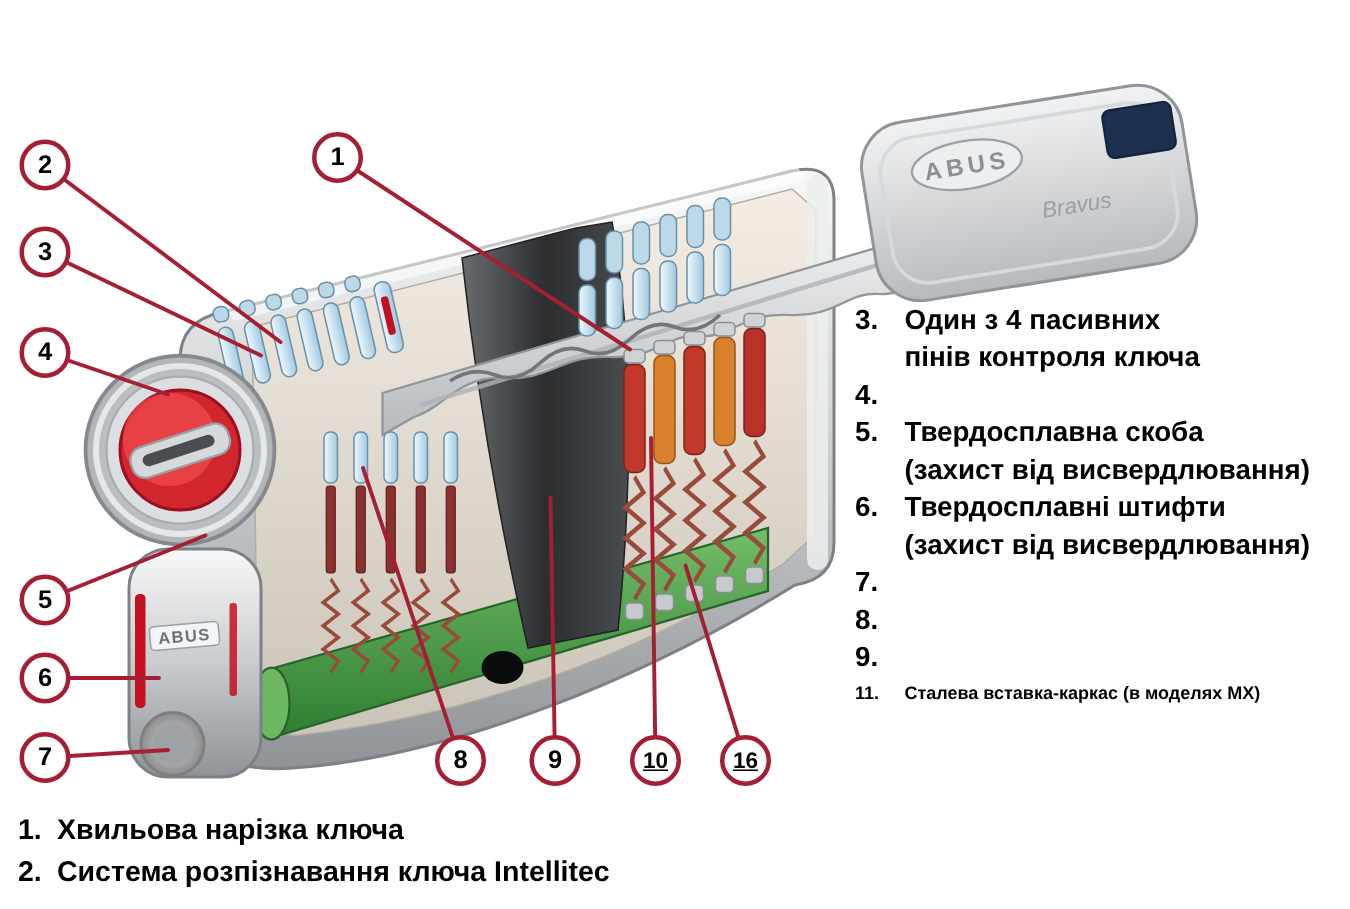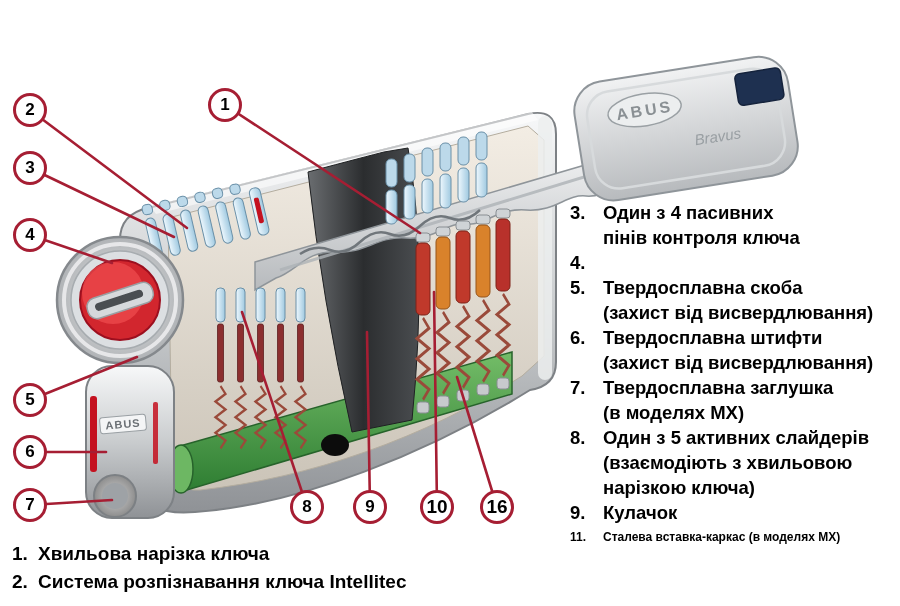--- a/index.html
+++ b/index.html
@@ -9,21 +9,21 @@
   }
   .diagram-svg{position:absolute;left:0;top:0;}
   
   .badge{
     position:absolute;width:34px;height:34px;box-sizing:border-box;
     border:3px solid #a61e33;border-radius:50%;background:#fff;
     display:flex;align-items:center;justify-content:center;
     font-weight:700;font-size:17px;transform:translate(-50%,-50%);
     z-index:3;
   }
-  .badge.two{font-size:19px;}
+  .badge.two{font-size:15px;text-decoration:underline;}
   
   .legend-right{
     position:absolute;left:570px;top:200px;width:330px;
     font-weight:700;font-size:18.5px;line-height:25px;z-index:2;
   }
   .legend-right .litem{display:grid;grid-template-columns:33px 1fr;}
   .legend-right .txt{white-space:pre-line;}
   .legend-right .litem:last-child{font-size:12px;}
   .legend-right .litem:last-child .txt{white-space:nowrap;}
   
@@ -269,37 +269,31 @@
     <div class="litem">
       <span class="num">4.</span>
     </div>
     <div class="litem">
       <span class="num">5.</span>
       <span class="txt">Твердосплавна скоба
 (захист від висвердлювання)</span>
     </div>
     <div class="litem">
       <span class="num">6.</span>
-      <span class="txt">Твердосплавна штифти
+      <span class="txt">Твердосплавні штифти
 (захист від висвердлювання)</span>
     </div>
     <div class="litem">
       <span class="num">7.</span>
-      <span class="txt">Твердосплавна заглушка
-(в моделях MX)</span>
     </div>
     <div class="litem">
       <span class="num">8.</span>
-      <span class="txt">Один з 5 активних слайдерів
-(взаємодіють з хвильовою
-нарізкою ключа)</span>
     </div>
     <div class="litem">
       <span class="num">9.</span>
-      <span class="txt">Кулачок</span>
     </div>
     <div class="litem">
       <span class="num">11.</span>
       <span class="txt">Сталева вставка-каркас (в моделях MX)</span>
     </div>
   </div>
 
   <div class="legend-bottom">
     <div class="litem">
       <span class="num">1.</span>

